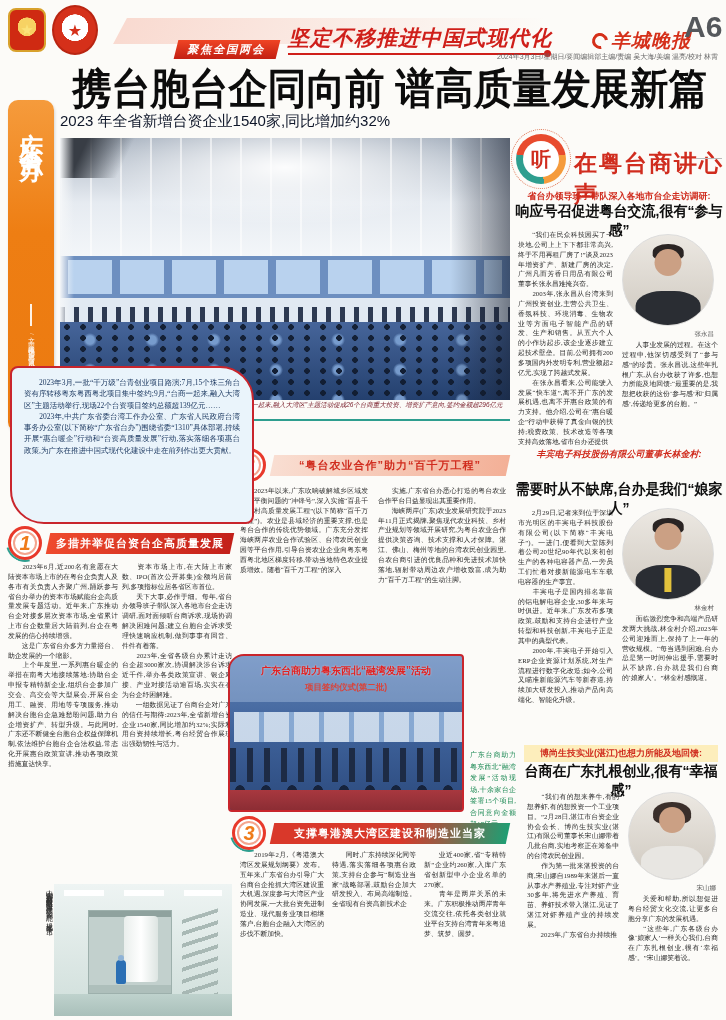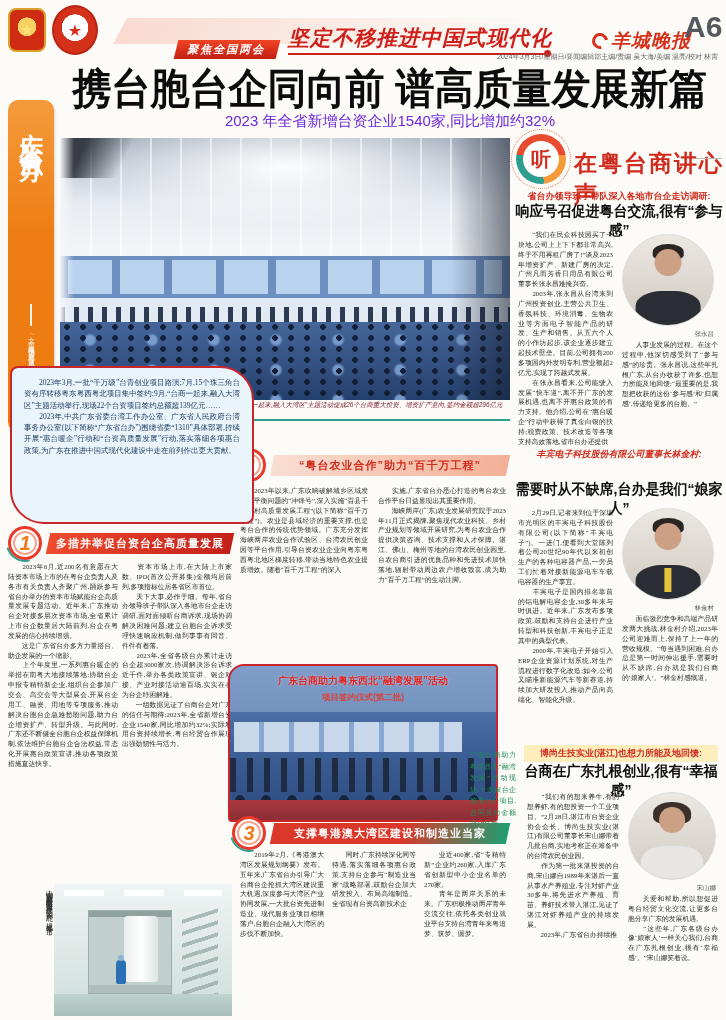--- a/index.html
+++ b/index.html
@@ -39,22 +39,22 @@
   .paper-name { font-size:19px; font-weight:900; font-style:italic; color:#d5301a; letter-spacing:1px; }
   .page-no { left:684px; top:10px; font-family:"Liberation Sans", sans-serif;
     font-size:30px; font-weight:700; color:#55585c; }
   .dateline { right:8px; top:52px; font-family:"Liberation Sans", sans-serif;
     font-size:7px; color:#666; }
 
   
   .main-title { left:60px; top:62px; width:660px; text-align:center;
     font-family:"Liberation Sans", sans-serif; font-size:39px; font-weight:900;
     color:#0c0c0c; letter-spacing:0px; transform:scaleY(1.08); }
-  .sub-title { left:60px; top:112px; width:660px; text-align:center;
-    font-family:"Liberation Sans", sans-serif; font-size:15px; color:#6d28d9; }
+  .sub-title { left:60px; top:112px; width:660px; text-align:left;
+    font-family:"Liberation Sans", sans-serif; font-size:15px; color:#0f172a; }
 
   
   .v-bar { left:8px; top:100px; width:46px; height:332px; border-radius:10px;
     background:linear-gradient(180deg,#f59b3c,#ee7e13 40%,#ec7a10);
     display:flex; flex-direction:column; align-items:center; padding-top:14px;
     box-shadow:1px 2px 3px rgba(0,0,0,.15); }
   .v-title { writing-mode:vertical-rl; color:#fff; font-family:"Liberation Sans", sans-serif;
     font-size:24px; font-weight:900; letter-spacing:6px; height:216px; }
   .v-rule { width:2px; height:26px; background:#fff; margin:6px 0; opacity:.9; }
   .v-byline { writing-mode:vertical-rl; color:#fff; font-size:6.5px; letter-spacing:1px;
@@ -137,23 +137,23 @@
   .pf-worker { position:absolute; left:62px; top:76px; width:10px; height:24px;
     background:#2b6fb4; border-radius:4px 4px 2px 2px; }
   .pf-worker::before { content:""; position:absolute; left:2px; top:-5px; width:6px; height:6px;
     border-radius:50%; background:#8fb3d6; }
   .pf-floor { position:absolute; left:0; bottom:0; width:100%; height:22px;
     background:linear-gradient(180deg,#bfd2cd,#a9c0ba); }
   .v-cap { left:26px; top:884px; height:132px; width:30px; writing-mode:vertical-rl;
     font-size:7px; color:#333; letter-spacing:1px; line-height:14px; }
 
   
-  .photo-mid { left:228px; top:654px; width:270px; height:158px; overflow:hidden;
+  .photo-mid { left:228px; top:654px; width:236px; height:158px; overflow:hidden;
     border:2px solid #c9252c; border-radius:16px 4px 4px 4px;
-    background:linear-gradient(180deg,#5d80b5 0%,#3c5f97 55%,#2c4a7d 100%);margin-top:10px; }
+    background:linear-gradient(180deg,#5d80b5 0%,#3c5f97 55%,#2c4a7d 100%); }
   .mp-band { position:absolute; left:0; top:0; width:100%; height:46px;
     background:rgba(196,214,240,.35); }
   .mp-t1 { position:absolute; left:0; top:8px; width:100%; text-align:center;
     font-family:"Liberation Sans", sans-serif; font-size:10px; font-weight:900; color:#e02222;
     text-shadow:0 0 2px rgba(255,255,255,.6); }
   .mp-t2 { position:absolute; left:0; top:26px; width:100%; text-align:center;
     font-family:"Liberation Sans", sans-serif; font-size:8.5px; font-weight:700; color:#d8443c; }
   .mp-screens { position:absolute; left:4px; top:56px; width:228px; height:30px; opacity:.9;
     background:repeating-linear-gradient(90deg,#d7e4f2 0 25px,#8fb0d8 25px 30px); }
   .mp-people { position:absolute; left:0; top:92px; width:100%; height:34px;

